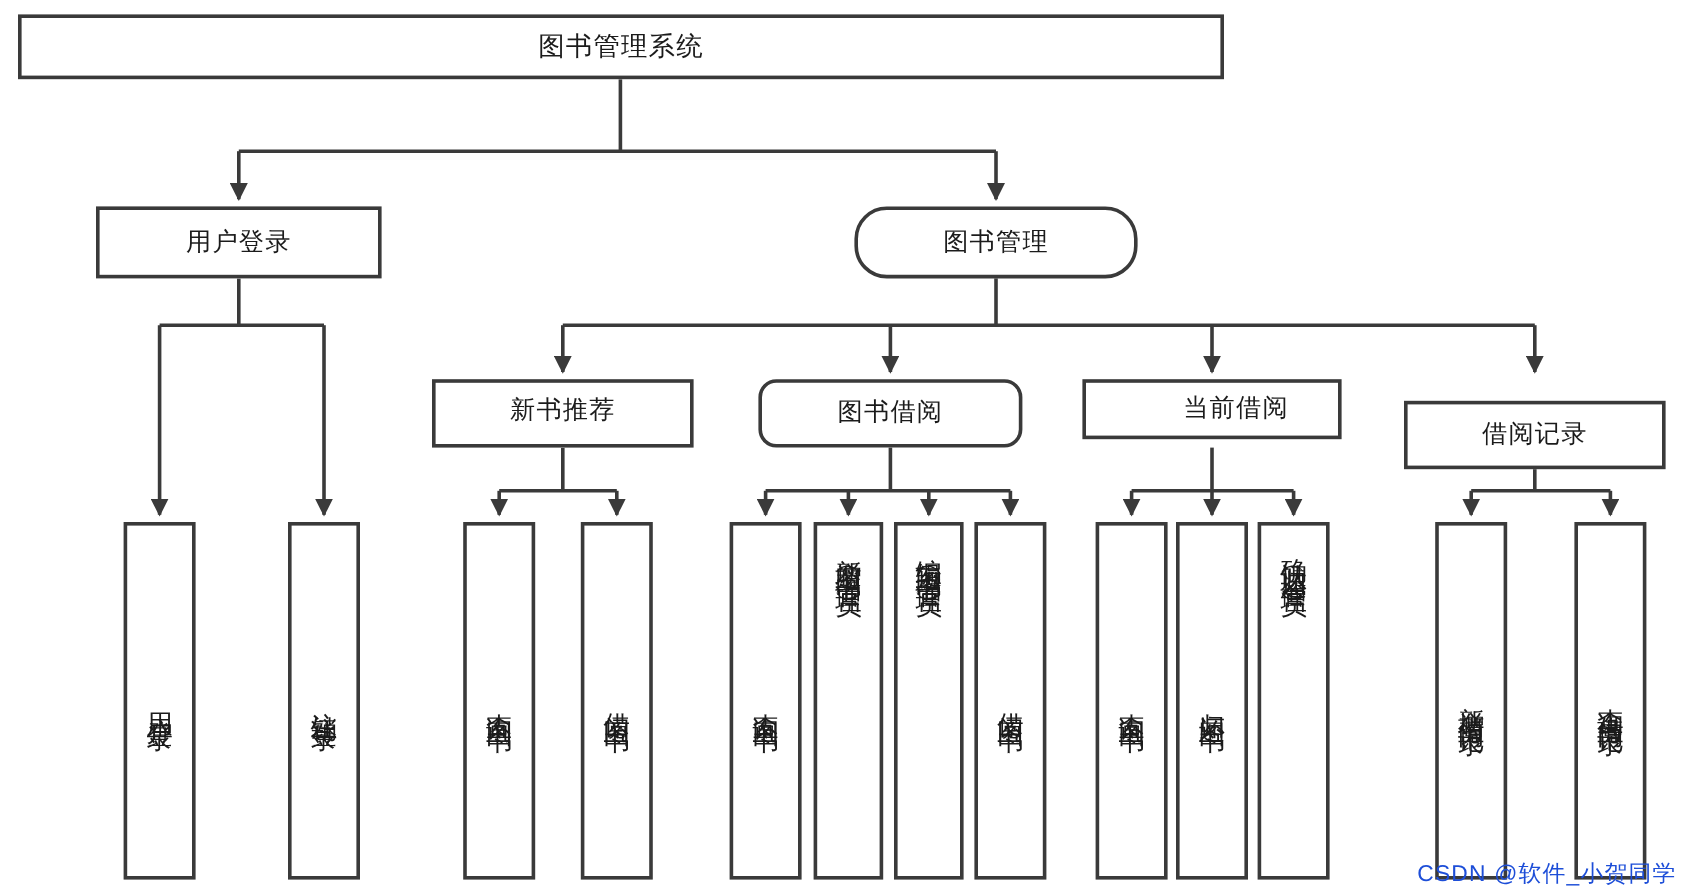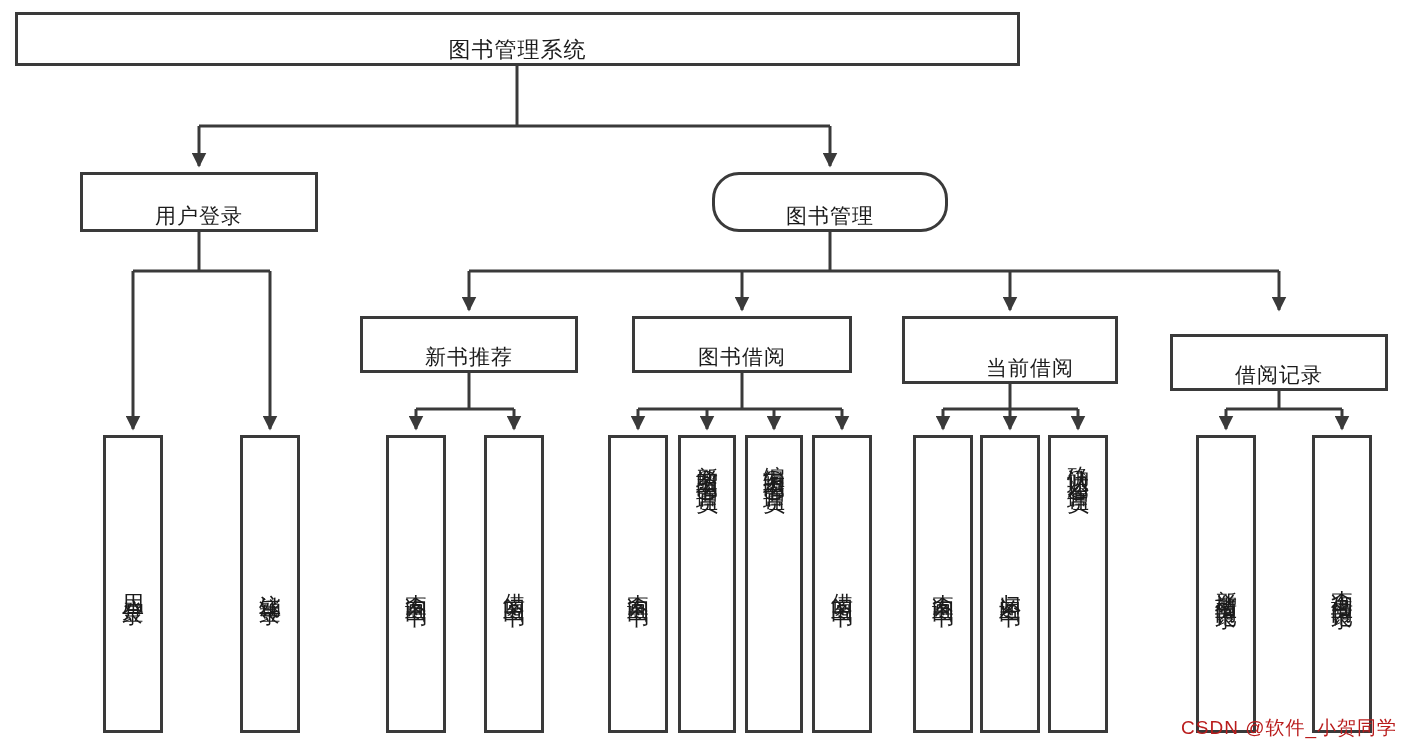--- a/index.html
+++ b/index.html
@@ -11,21 +11,21 @@
   }
   #diagram{position:relative;width:1405px;height:747px;}
   #edges{position:absolute;left:0;top:0;width:1405px;height:747px;}
 
   .node{
     position:absolute;
     box-sizing:border-box;
     background:#ffffff;
     border:3px solid #3a3a3a;
     display:flex;
-    align-items:flex-end;
+    align-items:center;
     justify-content:center;
     color:#1b1b1b;
   }
   .node .label{
     font-size:21px;
     line-height:1.25;
     letter-spacing:1px;
     white-space:nowrap;
     color:#1b1b1b;
   }
@@ -52,21 +52,21 @@
     line-height:1;
     color:#1b1b1b;
     white-space:nowrap;
   }
   .leaf.center{align-items:center;padding-top:0;}
 
   .watermark{
     position:absolute;
     right:8px;bottom:6px;
     font-size:19px;
-    color:#b91c1c;
+    color:#1d4ed8;
     letter-spacing:1px;
     white-space:nowrap;
     pointer-events:none;
     margin-top:42px;
   }
 </style>
 </head>
 <body>
 
 <div id="diagram">
@@ -125,27 +125,27 @@
     <span class="label">图书管理系统</span>
   </div>
 
   <div class="node lvl2" style="left:80px;top:172px;width:238px;height:60px;">
     <span class="label">用户登录</span>
   </div>
   <div class="node lvl2" style="left:712px;top:172px;width:236px;height:60px;border-radius:27px;">
     <span class="label">图书管理</span>
   </div>
 
-  <div class="node lvl3" style="left:360px;top:316px;width:218px;height:57px;">
+  <div class="node lvl3" style="left:360px;top:316px;width:218px;height:57px;font-family:Liberation Mono, monospace;">
     <span class="label">新书推荐</span>
   </div>
-  <div class="node lvl3" style="left:632px;top:316px;width:220px;height:57px;">
+  <div class="node lvl3" style="left:632px;top:316px;width:220px;height:57px;border-radius:15px;">
     <span class="label">图书借阅</span>
   </div>
-  <div class="node lvl3" style="left:902px;top:316px;width:216px;height:68px;padding-left:40px;">
+  <div class="node lvl3" style="left:902px;top:316px;width:216px;height:50px;padding-left:40px;">
     <span class="label">当前借阅</span>
   </div>
   <div class="node lvl3" style="left:1170px;top:334px;width:218px;height:57px;">
     <span class="label">借阅记录</span>
   </div>
 
   <div class="leaf center" style="left:103px;top:435px;width:60px;height:298px;">
     <span class="label">用户登录</span>
   </div>
   <div class="leaf center" style="left:240px;top:435px;width:60px;height:298px;">

